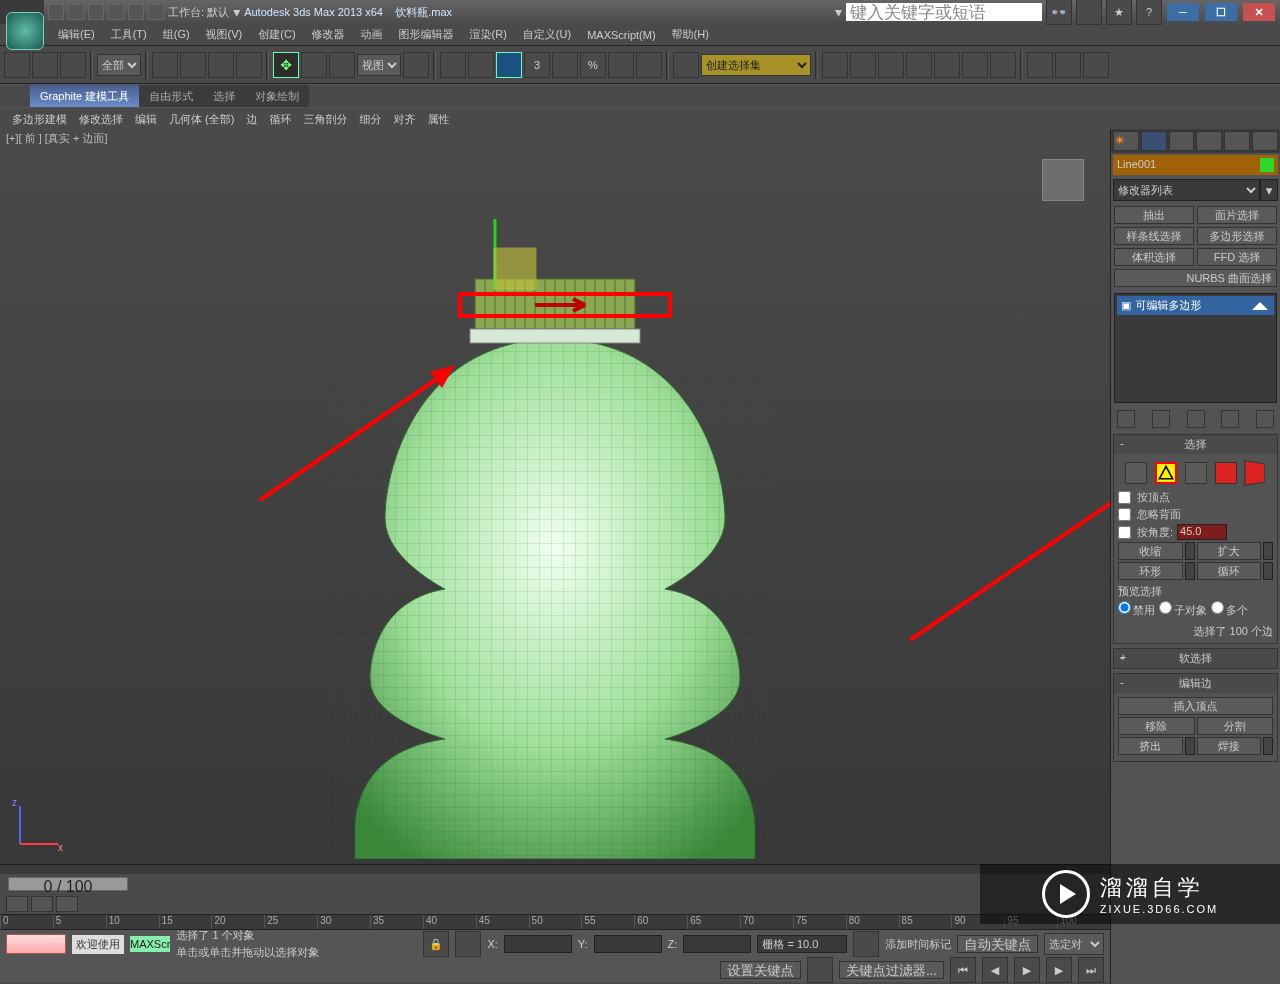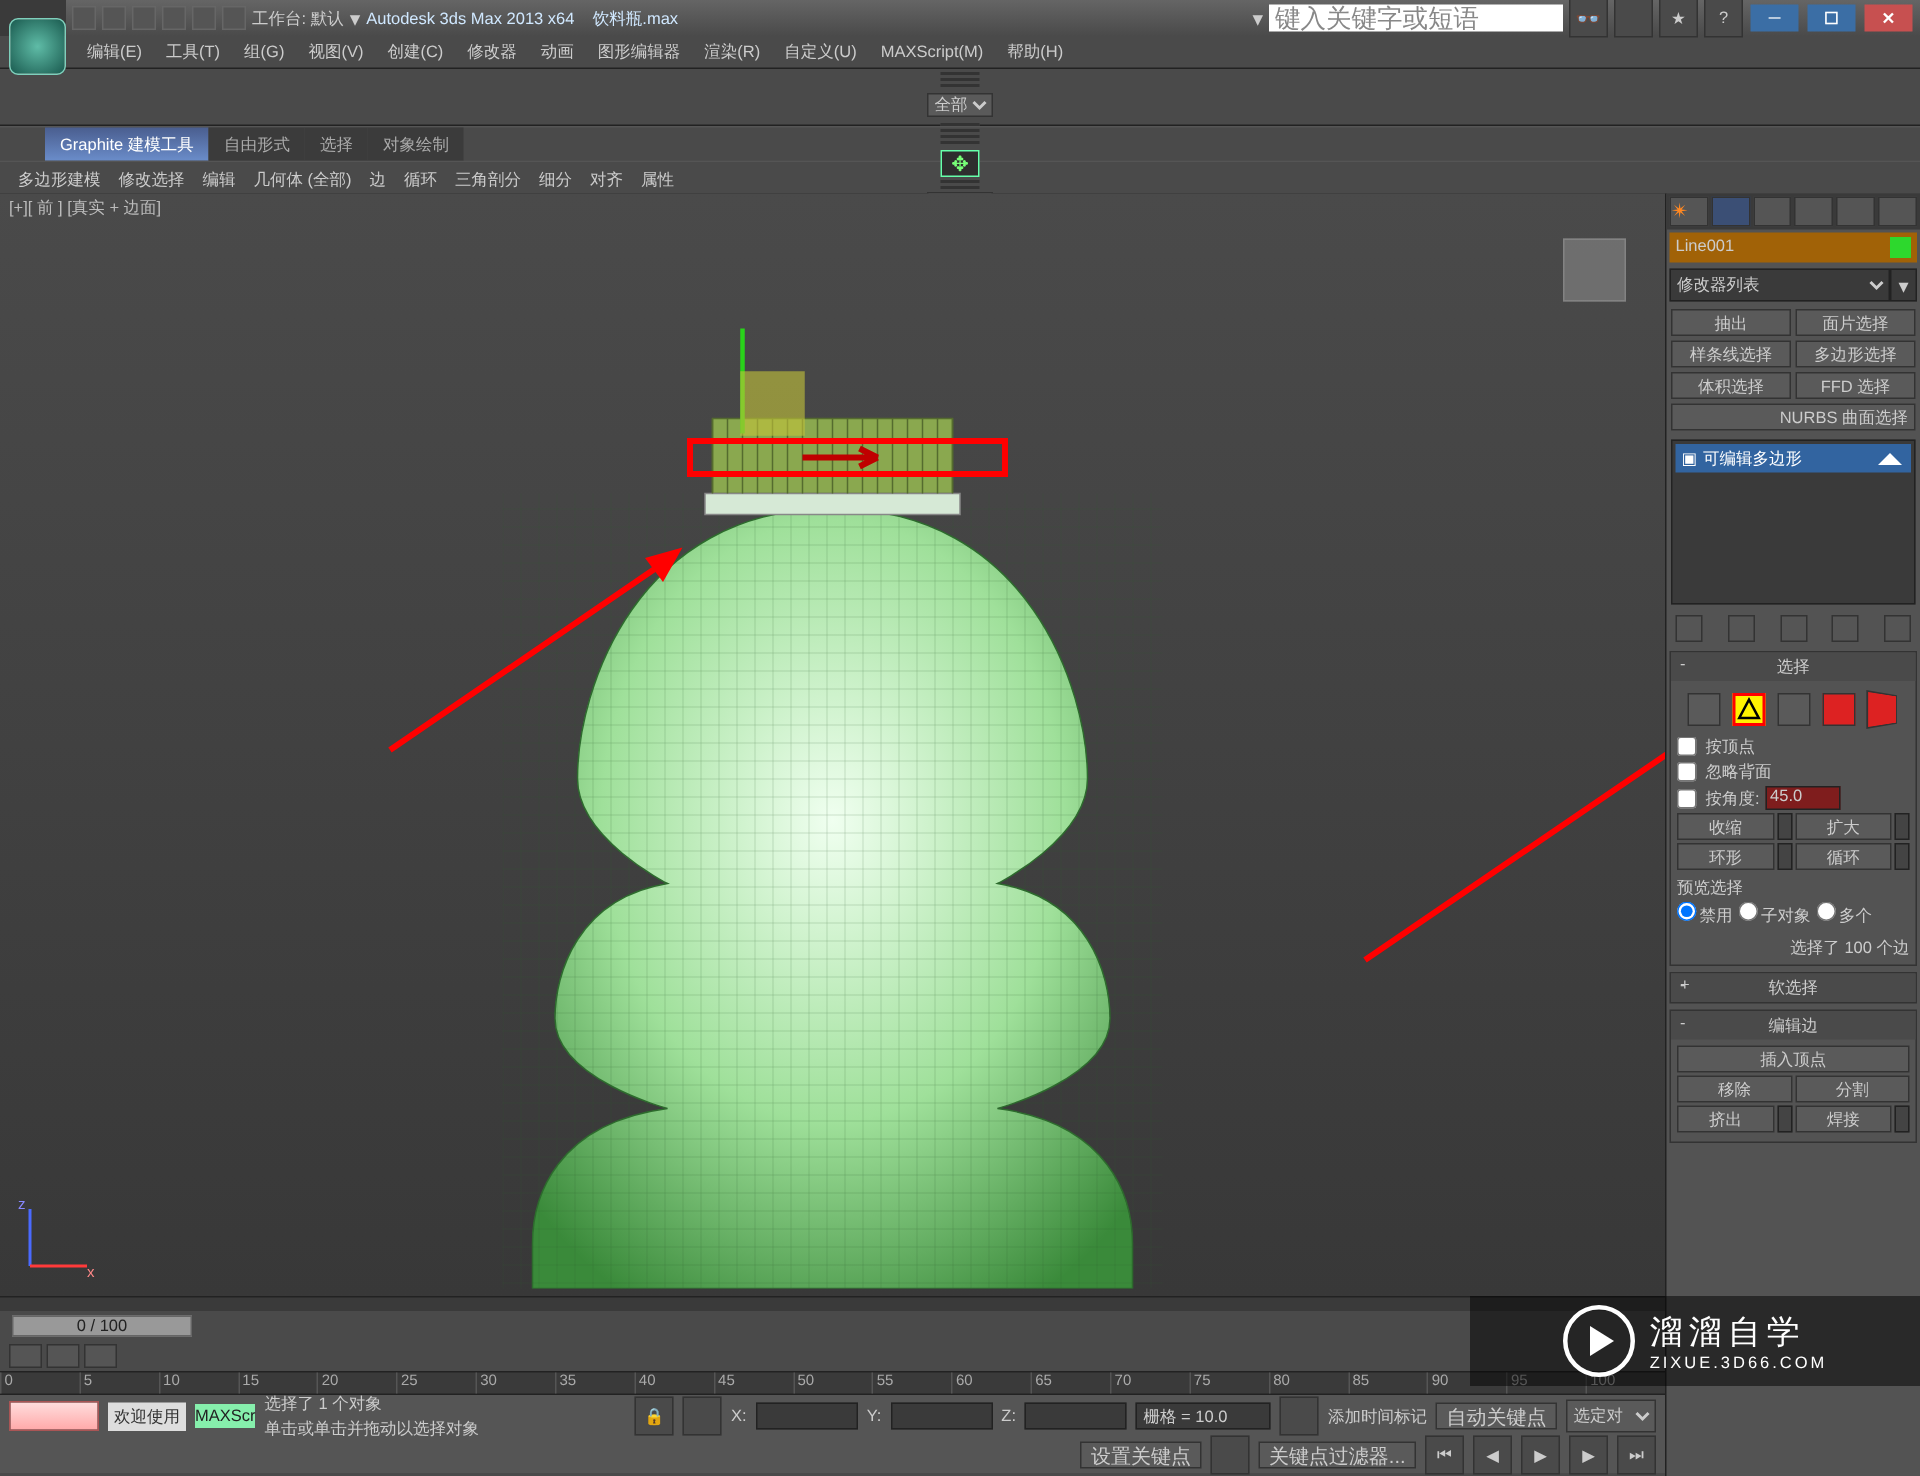--- a/index.html
+++ b/index.html
@@ -15,21 +15,21 @@
 .win-min { background:#3b6ea5; color:#fff; }
 .win-max { background:#3b6ea5; color:#fff; }
 .win-close { background:#c75050; color:#fff; }
 
 
 .menu-row { height:22px; background:#4a4a4a; display:flex; align-items:center; border-bottom:1px solid #222; }
 .app-logo { width:38px; height:38px; background:radial-gradient(#5fbca7,#1a5a4f); border-radius:6px; margin:-8px 6px 0 6px; position:relative; z-index:2; border:1px solid #7ed0bc; }
 .menu-row .menu-item { padding:3px 8px; cursor:default; }
 
 
-.toolbar { height:38px; background:#4a4a4a; display:flex; align-items:center; padding:2px 4px; gap:2px; border-bottom:1px solid #222;flex-direction:column; }
+.toolbar { height:38px; background:#4a4a4a; display:flex; align-items:center; padding:2px 4px; gap:2px; border-bottom:1px solid #222; }
 .tb-btn { width:26px; height:26px; background:#4a4a4a; border:1px solid #333; display:flex; align-items:center; justify-content:center; }
 .tb-btn.pressed { background:#2e2e2e; border-color:#6fa; }
 .tb-sep { width:3px; height:28px; background:linear-gradient(90deg,#222,#666); margin:0 2px; }
 .tb-select { background:#5a5a5a; color:#ccc; height:22px; border:1px solid #333; font-size:11px; }
 .tb-select.named { background:#a79328; color:#222; }
 
 
 .ribbon-tabs { height:23px; background:#4a4a4a; display:flex; padding-left:30px; border-top:1px solid #555; }
 .ribbon-tabs .r-tab { padding:4px 10px; background:#3b3b3b; color:#aaa; }
 .ribbon-tabs .r-tab.active { background:linear-gradient(#4a5e8f,#6a8cc9); color:#fff; }
@@ -73,21 +73,21 @@
 .two-btn { display:grid; grid-template-columns:1fr 10px 1fr 10px; gap:2px; margin:2px 0; }
 .two-btn button { background:#5a5a5a; border:1px solid #333; color:#ccc; height:18px; font-size:11px; }
 .two-btn .sp { background:#444; border:1px solid #222; }
 
 
 .red-arrow { position:absolute; pointer-events:none; }
 
 
 .bottom { position:absolute; left:0; right:170px; bottom:0; height:120px; background:#4a4a4a; }
 .time-slider { height:20px; display:flex; align-items:center; }
-.time-slider .thumb { width:120px; height:14px; background:#999; margin-left:8px; border:1px solid #666; text-align:center; color:#222; font-size:11px; }
+.time-slider .thumb { width:120px; height:14px; background:#999; margin-left:8px; border:1px solid #666; text-align:center; color:#222; font-size:16px; }
 .toggle-row { display:flex; gap:3px; padding:2px 6px; }
 .toggle-row .tg { width:22px; height:16px; background:#555; border:1px solid #333; }
 .ruler { height:16px; background:#3a3a3a; border-top:1px solid #222; border-bottom:1px solid #222; display:flex; }
 .ruler .tick { flex:1; text-align:left; color:#aaa; font-size:10px; border-left:1px solid #555; padding-left:2px; }
 .status-row { height:28px; display:flex; align-items:center; gap:6px; padding:0 6px; background:#555; }
 .status-row .pink { width:60px; height:20px; background:linear-gradient(#fdd,#faa); border:1px solid #a55; }
 .status-row .msg-col { flex:1; display:flex; flex-direction:column; font-size:11px; gap:2px; }
 .status-row .coord-box { background:#3a3a3a; border:1px solid #222; height:18px; width:68px; color:#999; padding:0 4px; display:flex; align-items:center; }
 .status-row .grid-box { background:#3a3a3a; border:1px solid #222; height:18px; width:90px; color:#ccc; padding:0 4px; display:flex; align-items:center; }
 .status-row .akbtn { background:#5a5a5a; border:1px solid #333; height:18px; padding:0 6px; color:#ccc; }

